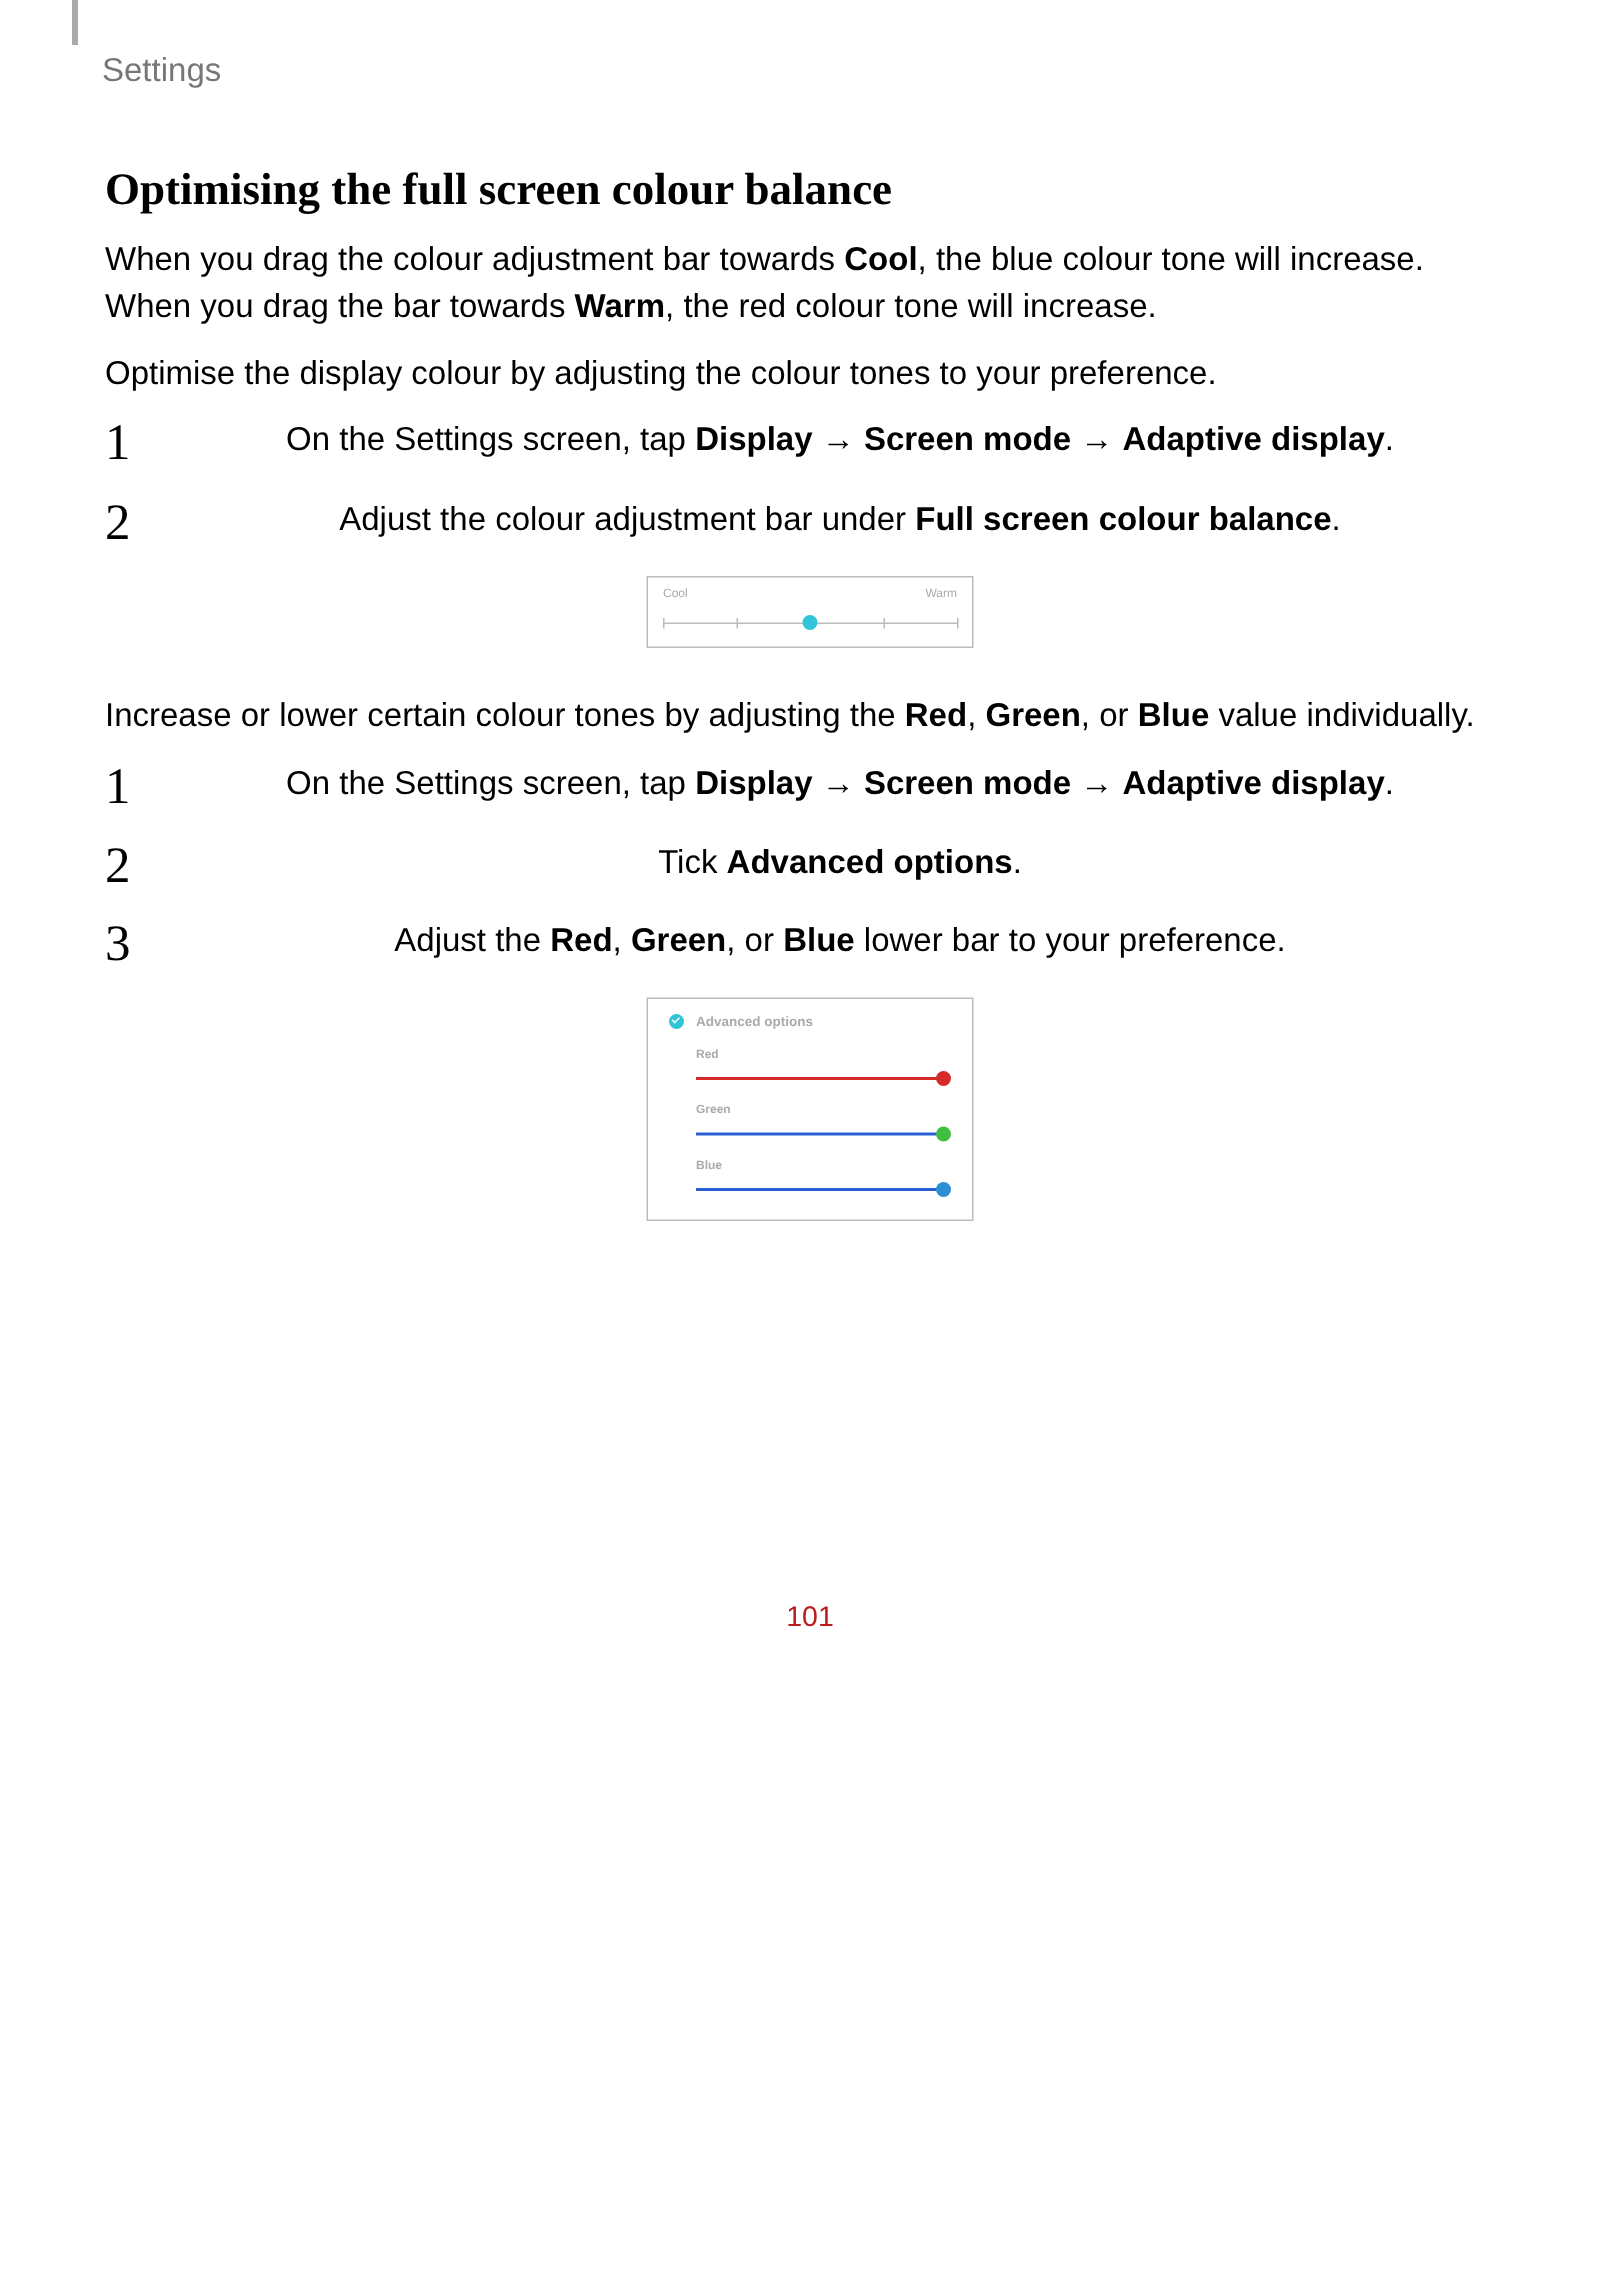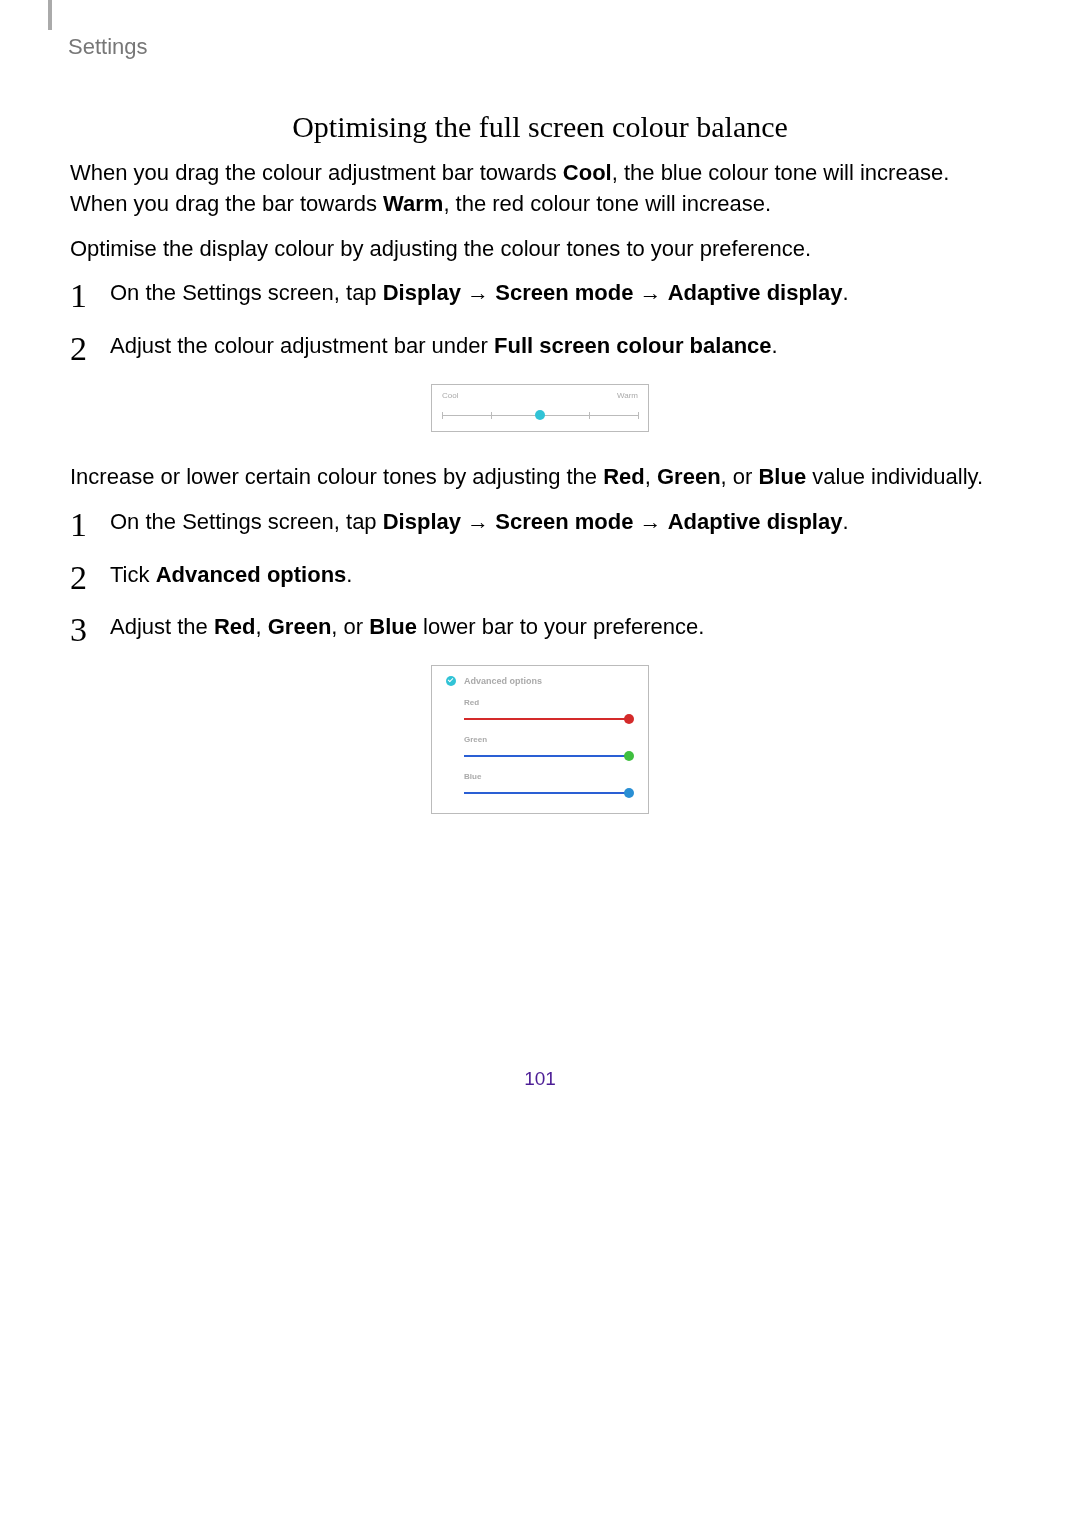--- a/index.html
+++ b/index.html
@@ -29,44 +29,44 @@
     top: 34px;
     left: 68px;
     color: #777;
     font-size: 22px;
   }
   .content {
     margin-top: 80px;
   }
   h2.section-title {
     font-family: Georgia, "Times New Roman", serif;
-    font-weight: normal;
+    font-weight: bold;
     font-size: 30px;
     margin: 30px 0 14px 0;
-    text-align: center;
   }
   p.para {
     font-size: 22px;
     line-height: 1.4;
     margin: 8px 0 14px 0;
   }
   .bold { font-weight: bold; }
   ol.steps {
     list-style: none;
     padding: 0;
     margin: 6px 0 0 0;
     counter-reset: step;
   }
   ol.steps > li {
     counter-increment: step;
     position: relative;
     padding-left: 40px;
     font-size: 22px;
     line-height: 1.4;
     margin-bottom: 22px;
+    text-align: center;
   }
   ol.steps > li::before {
     content: counter(step);
     position: absolute;
     left: 0;
     top: -6px;
     font-family: Georgia, "Times New Roman", serif;
     font-size: 34px;
     font-weight: 500;
   }
@@ -189,21 +189,21 @@
     height: 10px;
     border-radius: 50%;
   }
   .page-number {
     position: absolute;
     bottom: 48px;
     left: 0;
     right: 0;
     text-align: center;
     font-size: 19px;
-    color: #4c1d95;
+    color: #b91c1c;
   }
 </style>
 </head>
 <body>
 
 <div class="page">
 
   <div class="header-mark"></div>
   <div class="header-label">Settings</div>
 

